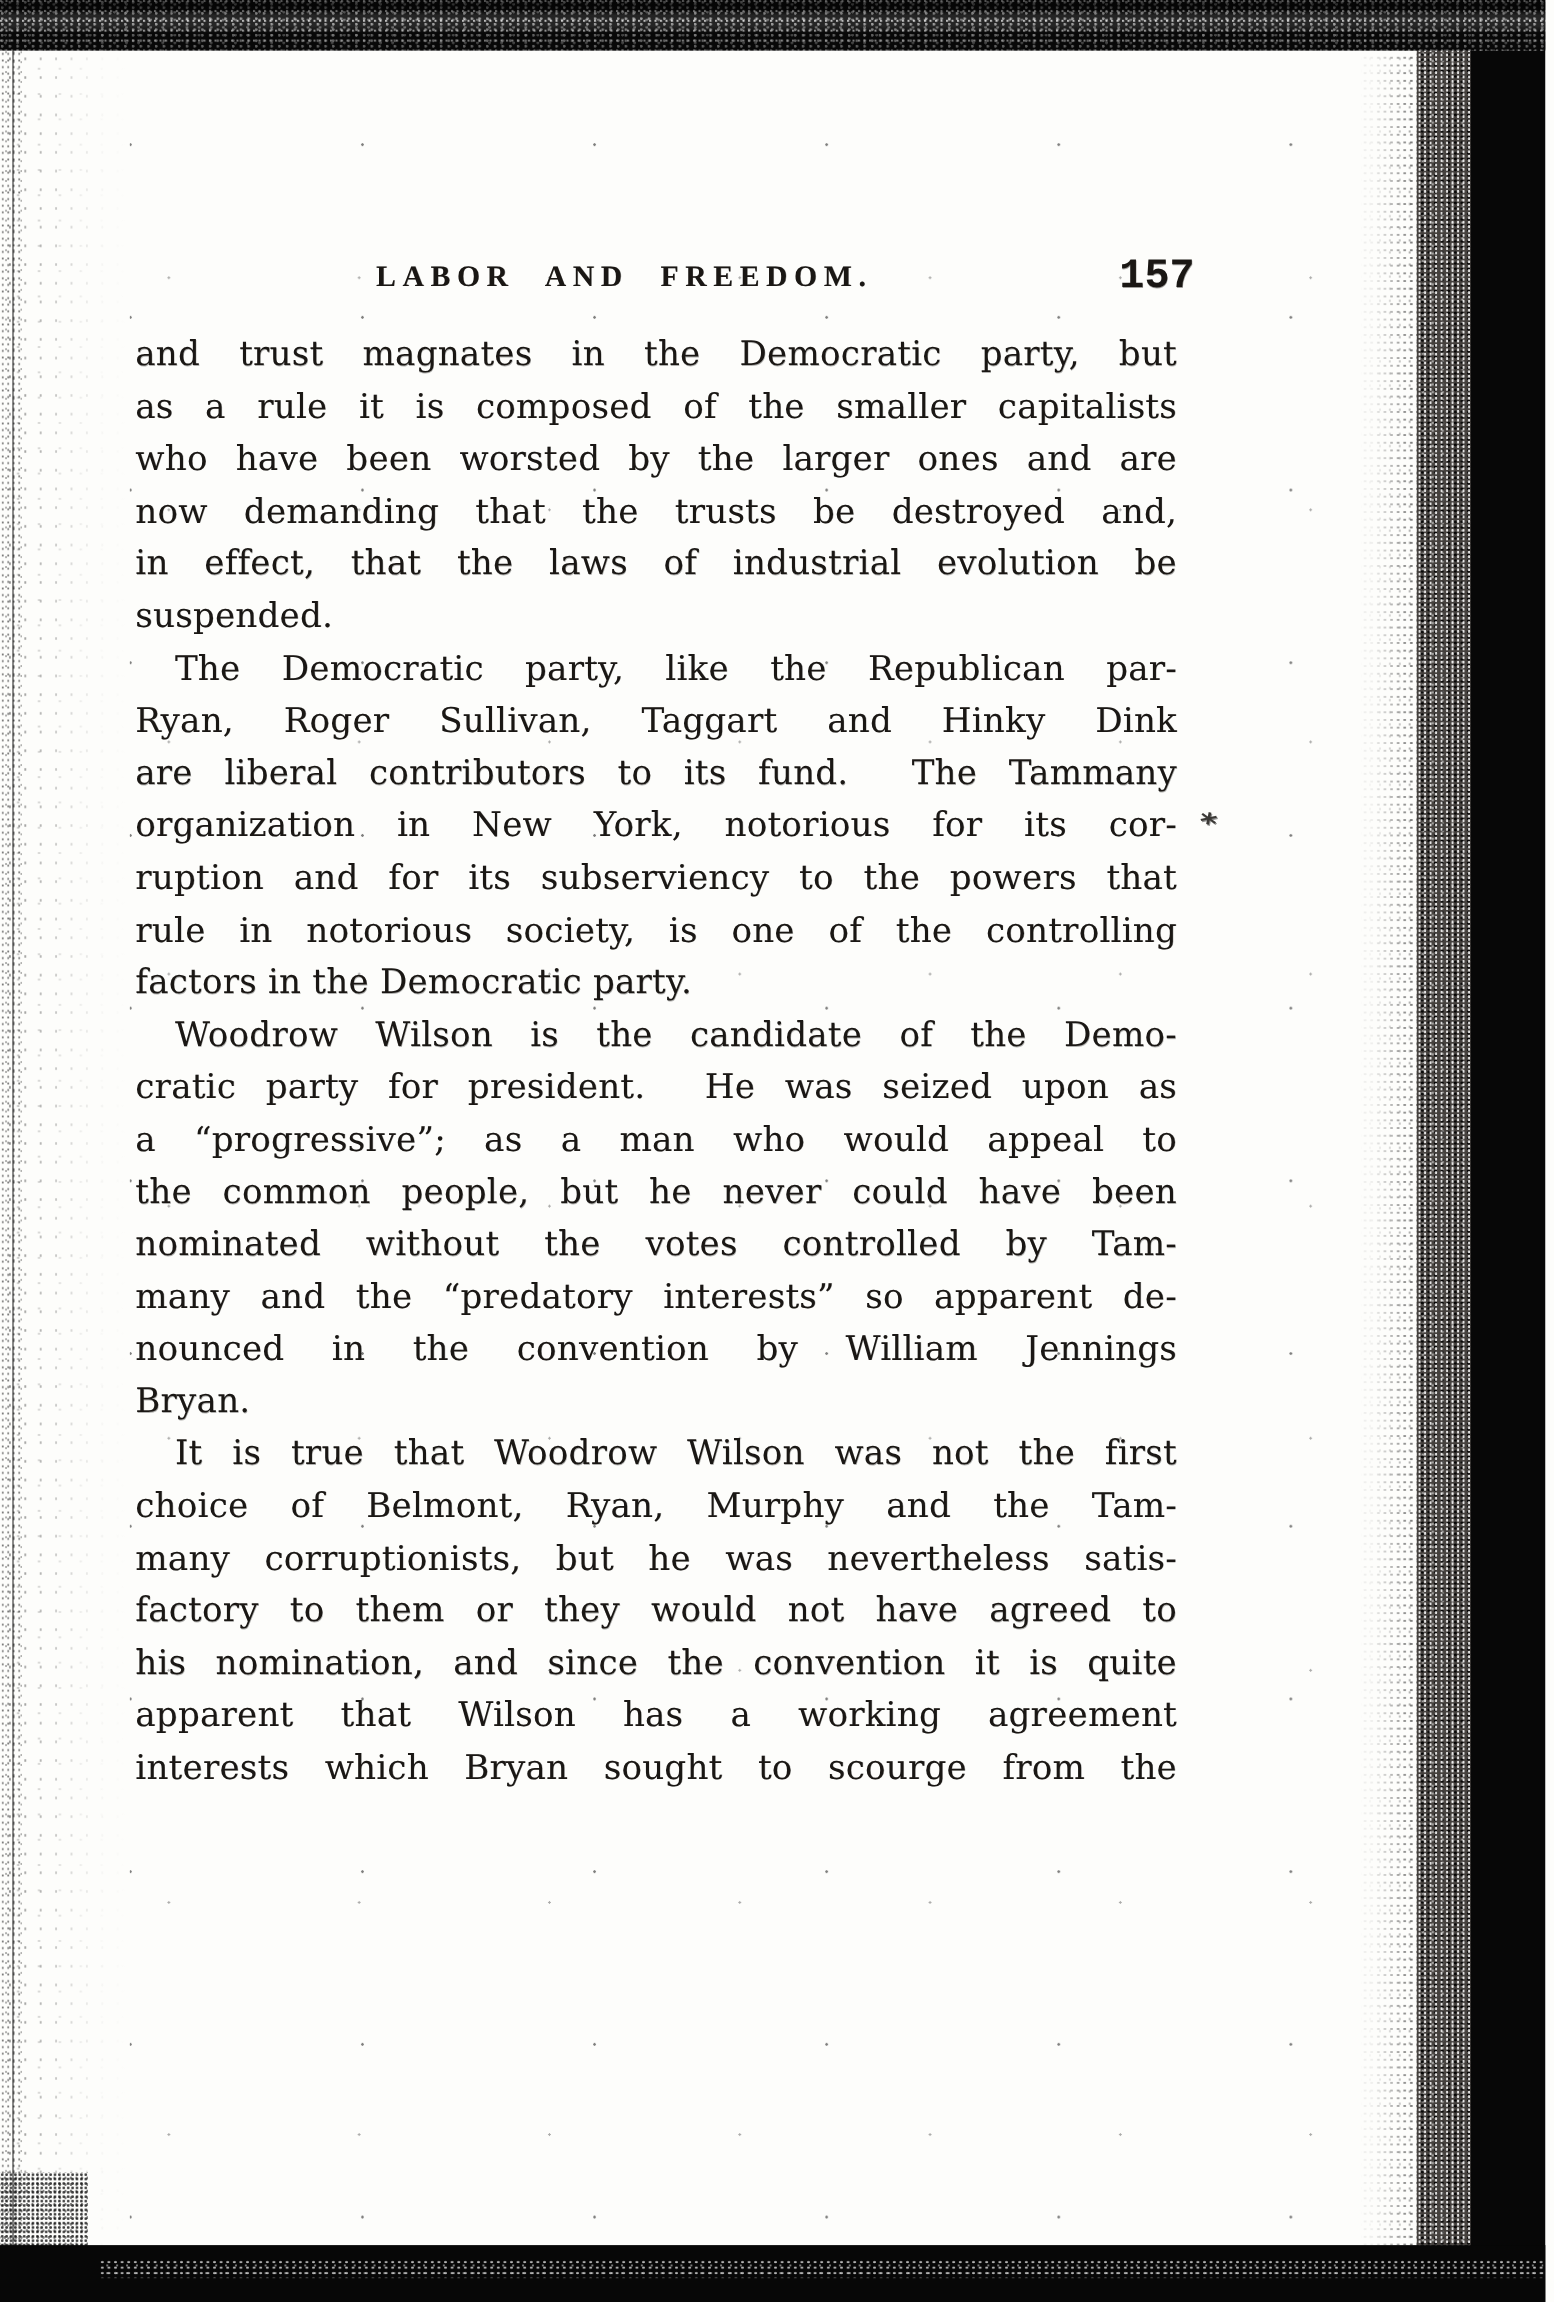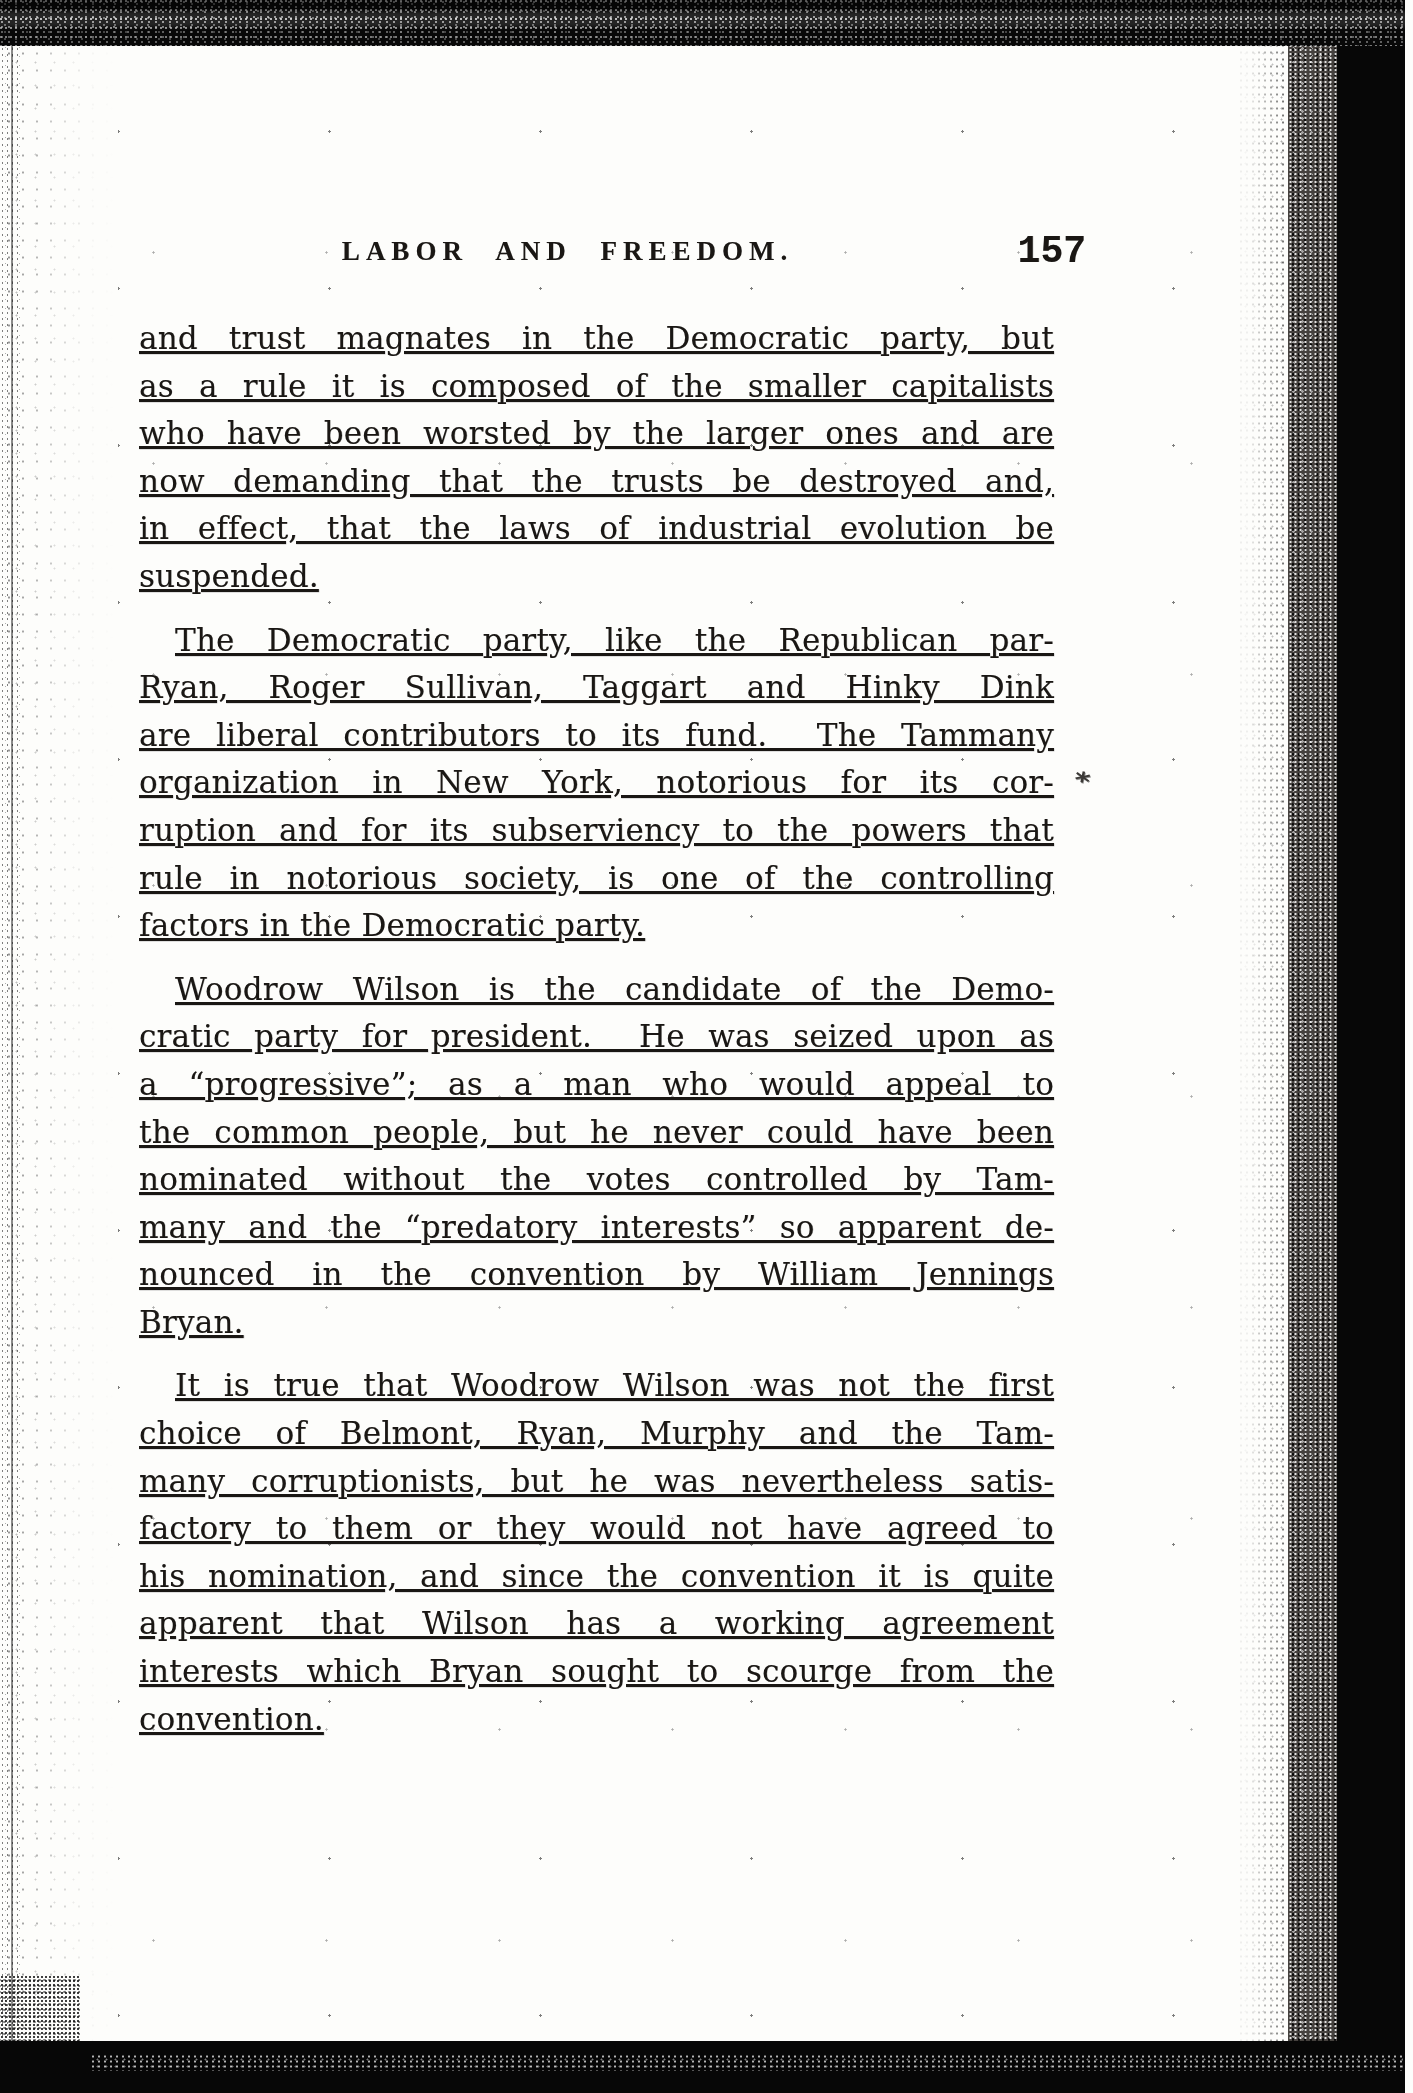--- a/index.html
+++ b/index.html
@@ -111,21 +111,21 @@
     position: absolute; right: -16px; top: -6px;
     font-size: 38px; font-weight: bold;
     text-shadow: .4px .4px 0 rgba(20,18,15,.4);
     font-family: Liberation Mono, monospace;
   }
   .text-block {
     position: absolute; left: 123px; top: 299px; width: 947px;
     z-index: 8;
     font-size: 31px;
   }
-  .paragraph { margin: 16px; text-decoration: underline; }
+  .paragraph { margin: 0; }
   .line {
     position: relative;
     line-height: 47.6px;
     height: 47.6px;
     text-align: justify;
     text-align-last: justify;
     white-space: pre-wrap;
     letter-spacing: .2px;
     text-shadow: .4px .4px 0 rgba(20,18,15,.32);
   }
@@ -192,17 +192,16 @@
         <div class="line last">Bryan.</div>
       </div>
       <div class="paragraph">
         <div class="line indent">It is true that Woodrow Wilson was not the first</div>
         <div class="line">choice of Belmont, Ryan, Murphy and the Tam-</div>
         <div class="line">many corruptionists, but he was nevertheless satis-</div>
         <div class="line">factory to them or they would not have agreed to</div>
         <div class="line">his nomination, and since the convention it is quite</div>
         <div class="line">apparent that Wilson has a working agreement</div>
         <div class="line">interests which Bryan sought to scourge from the</div>
-        <div class="line last">convention.</div>
       </div>
     </div>
 
 </div>
 
 </body></html>

